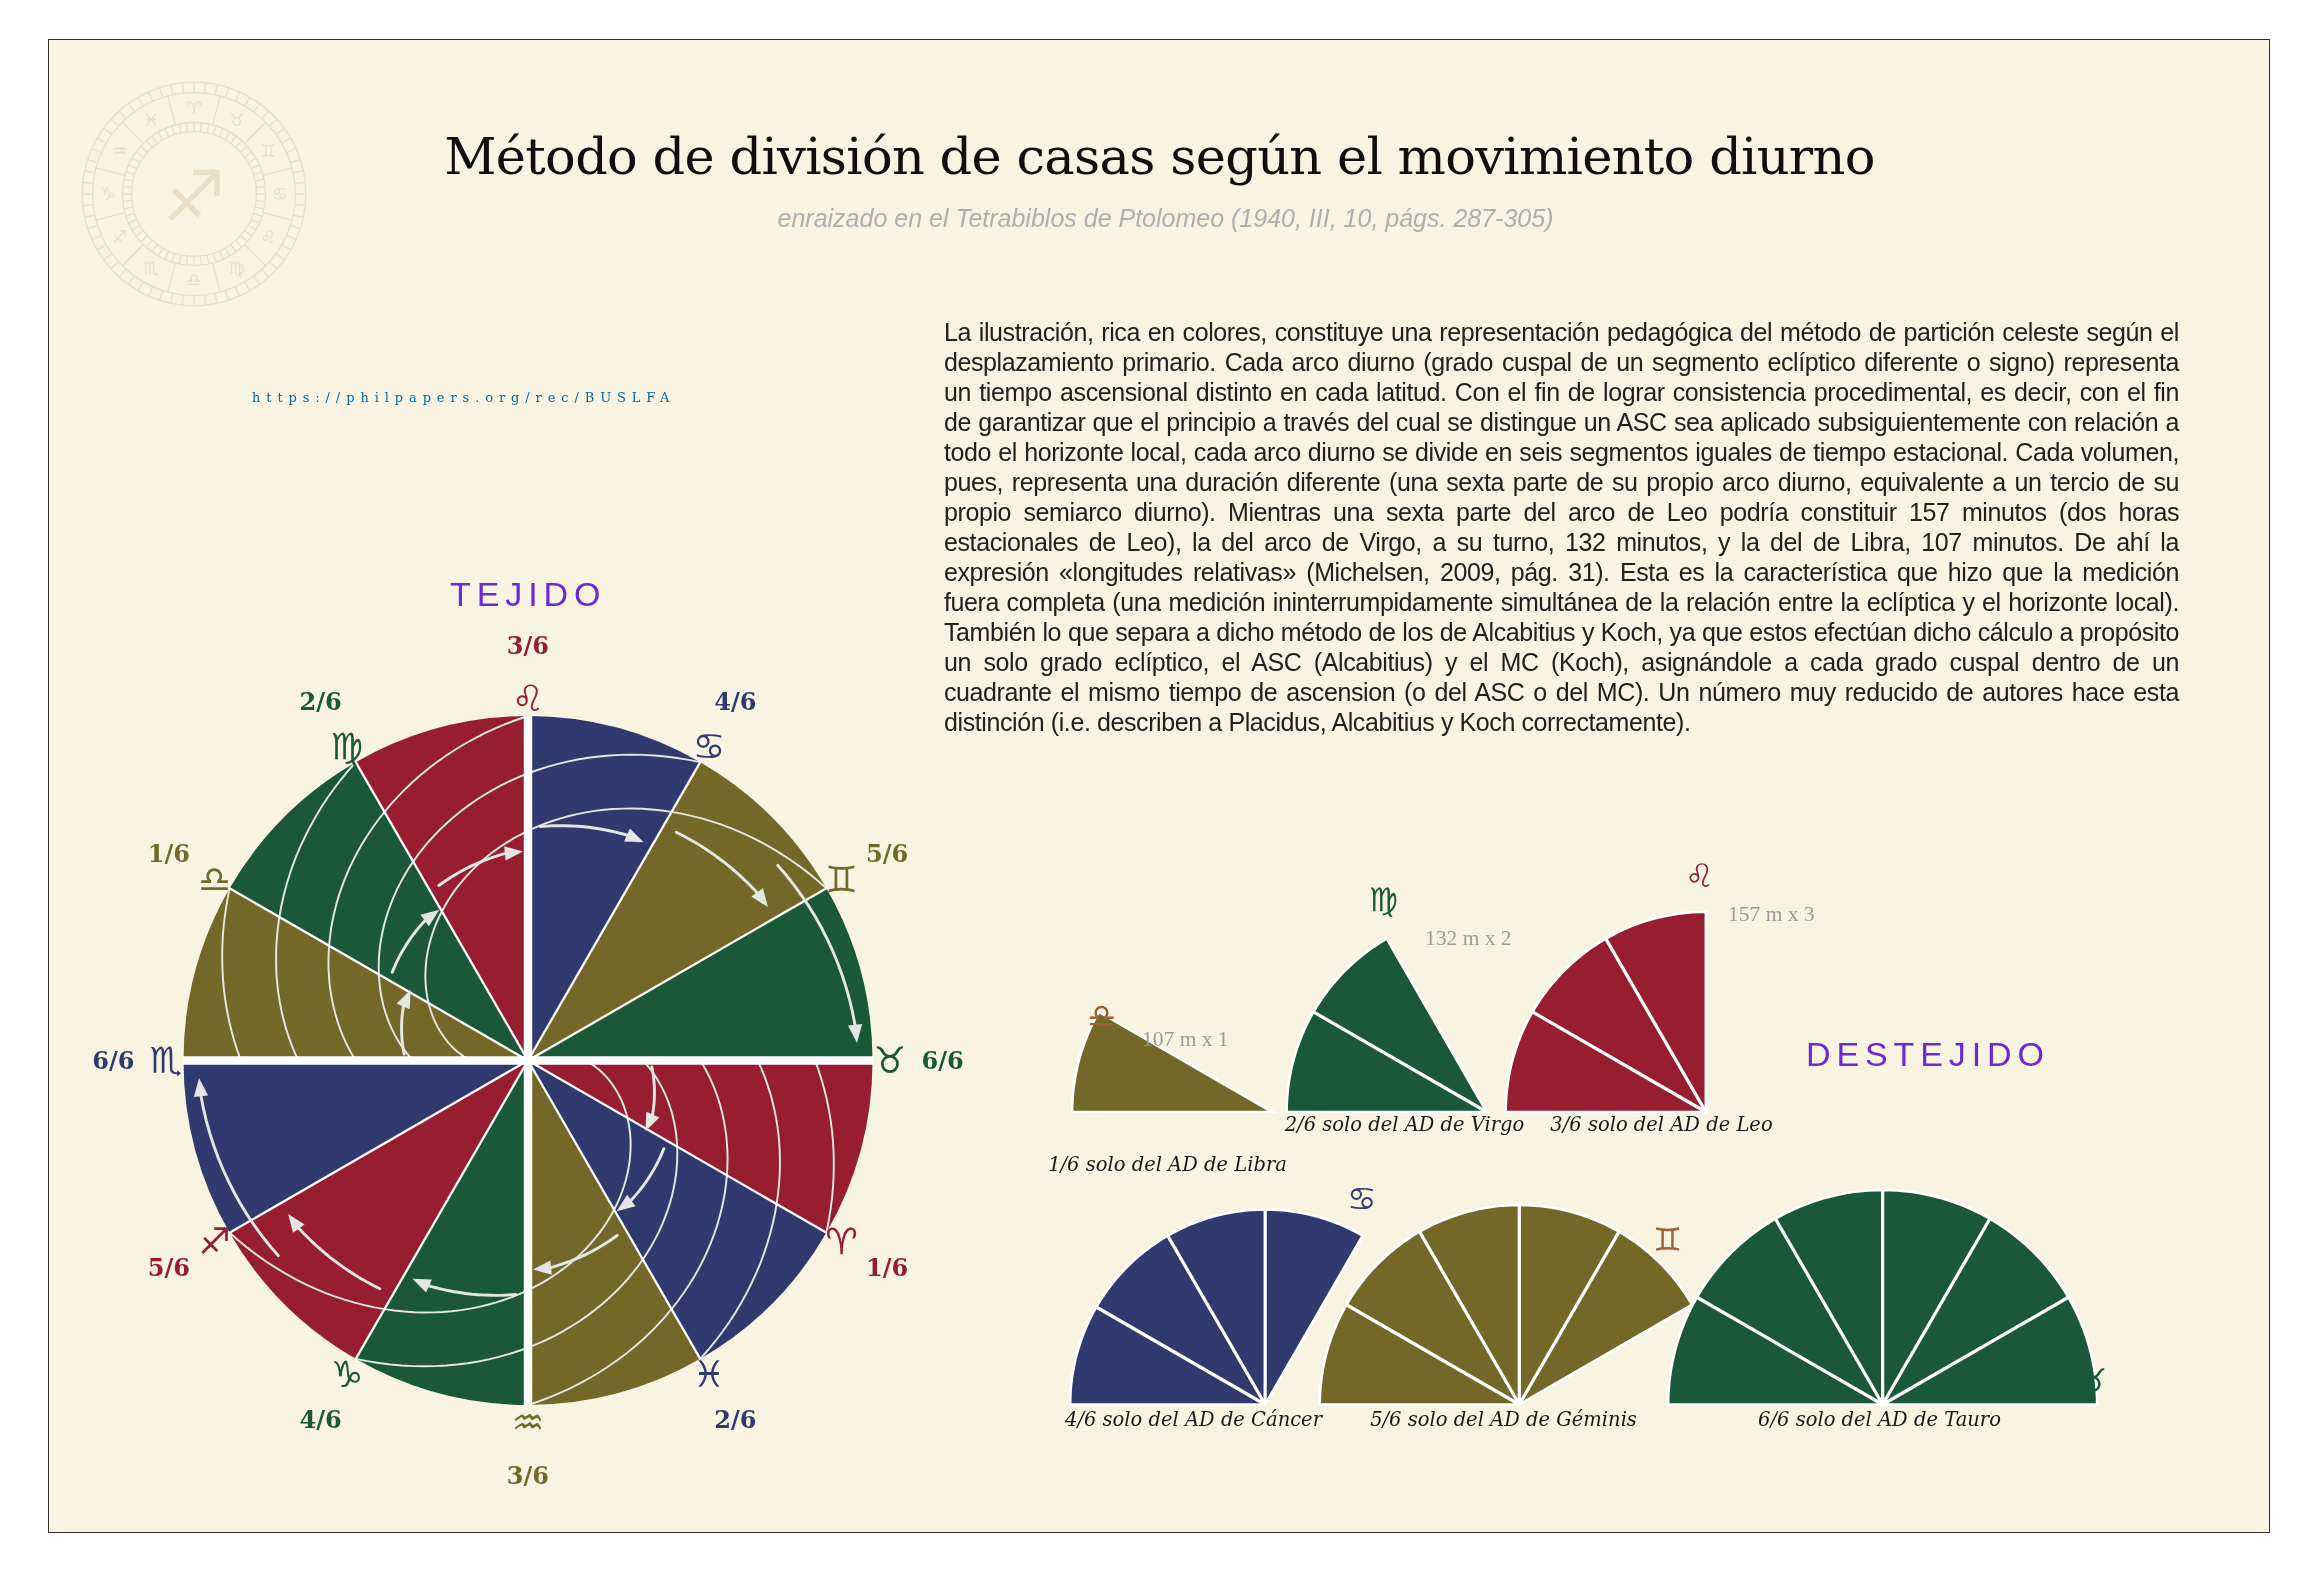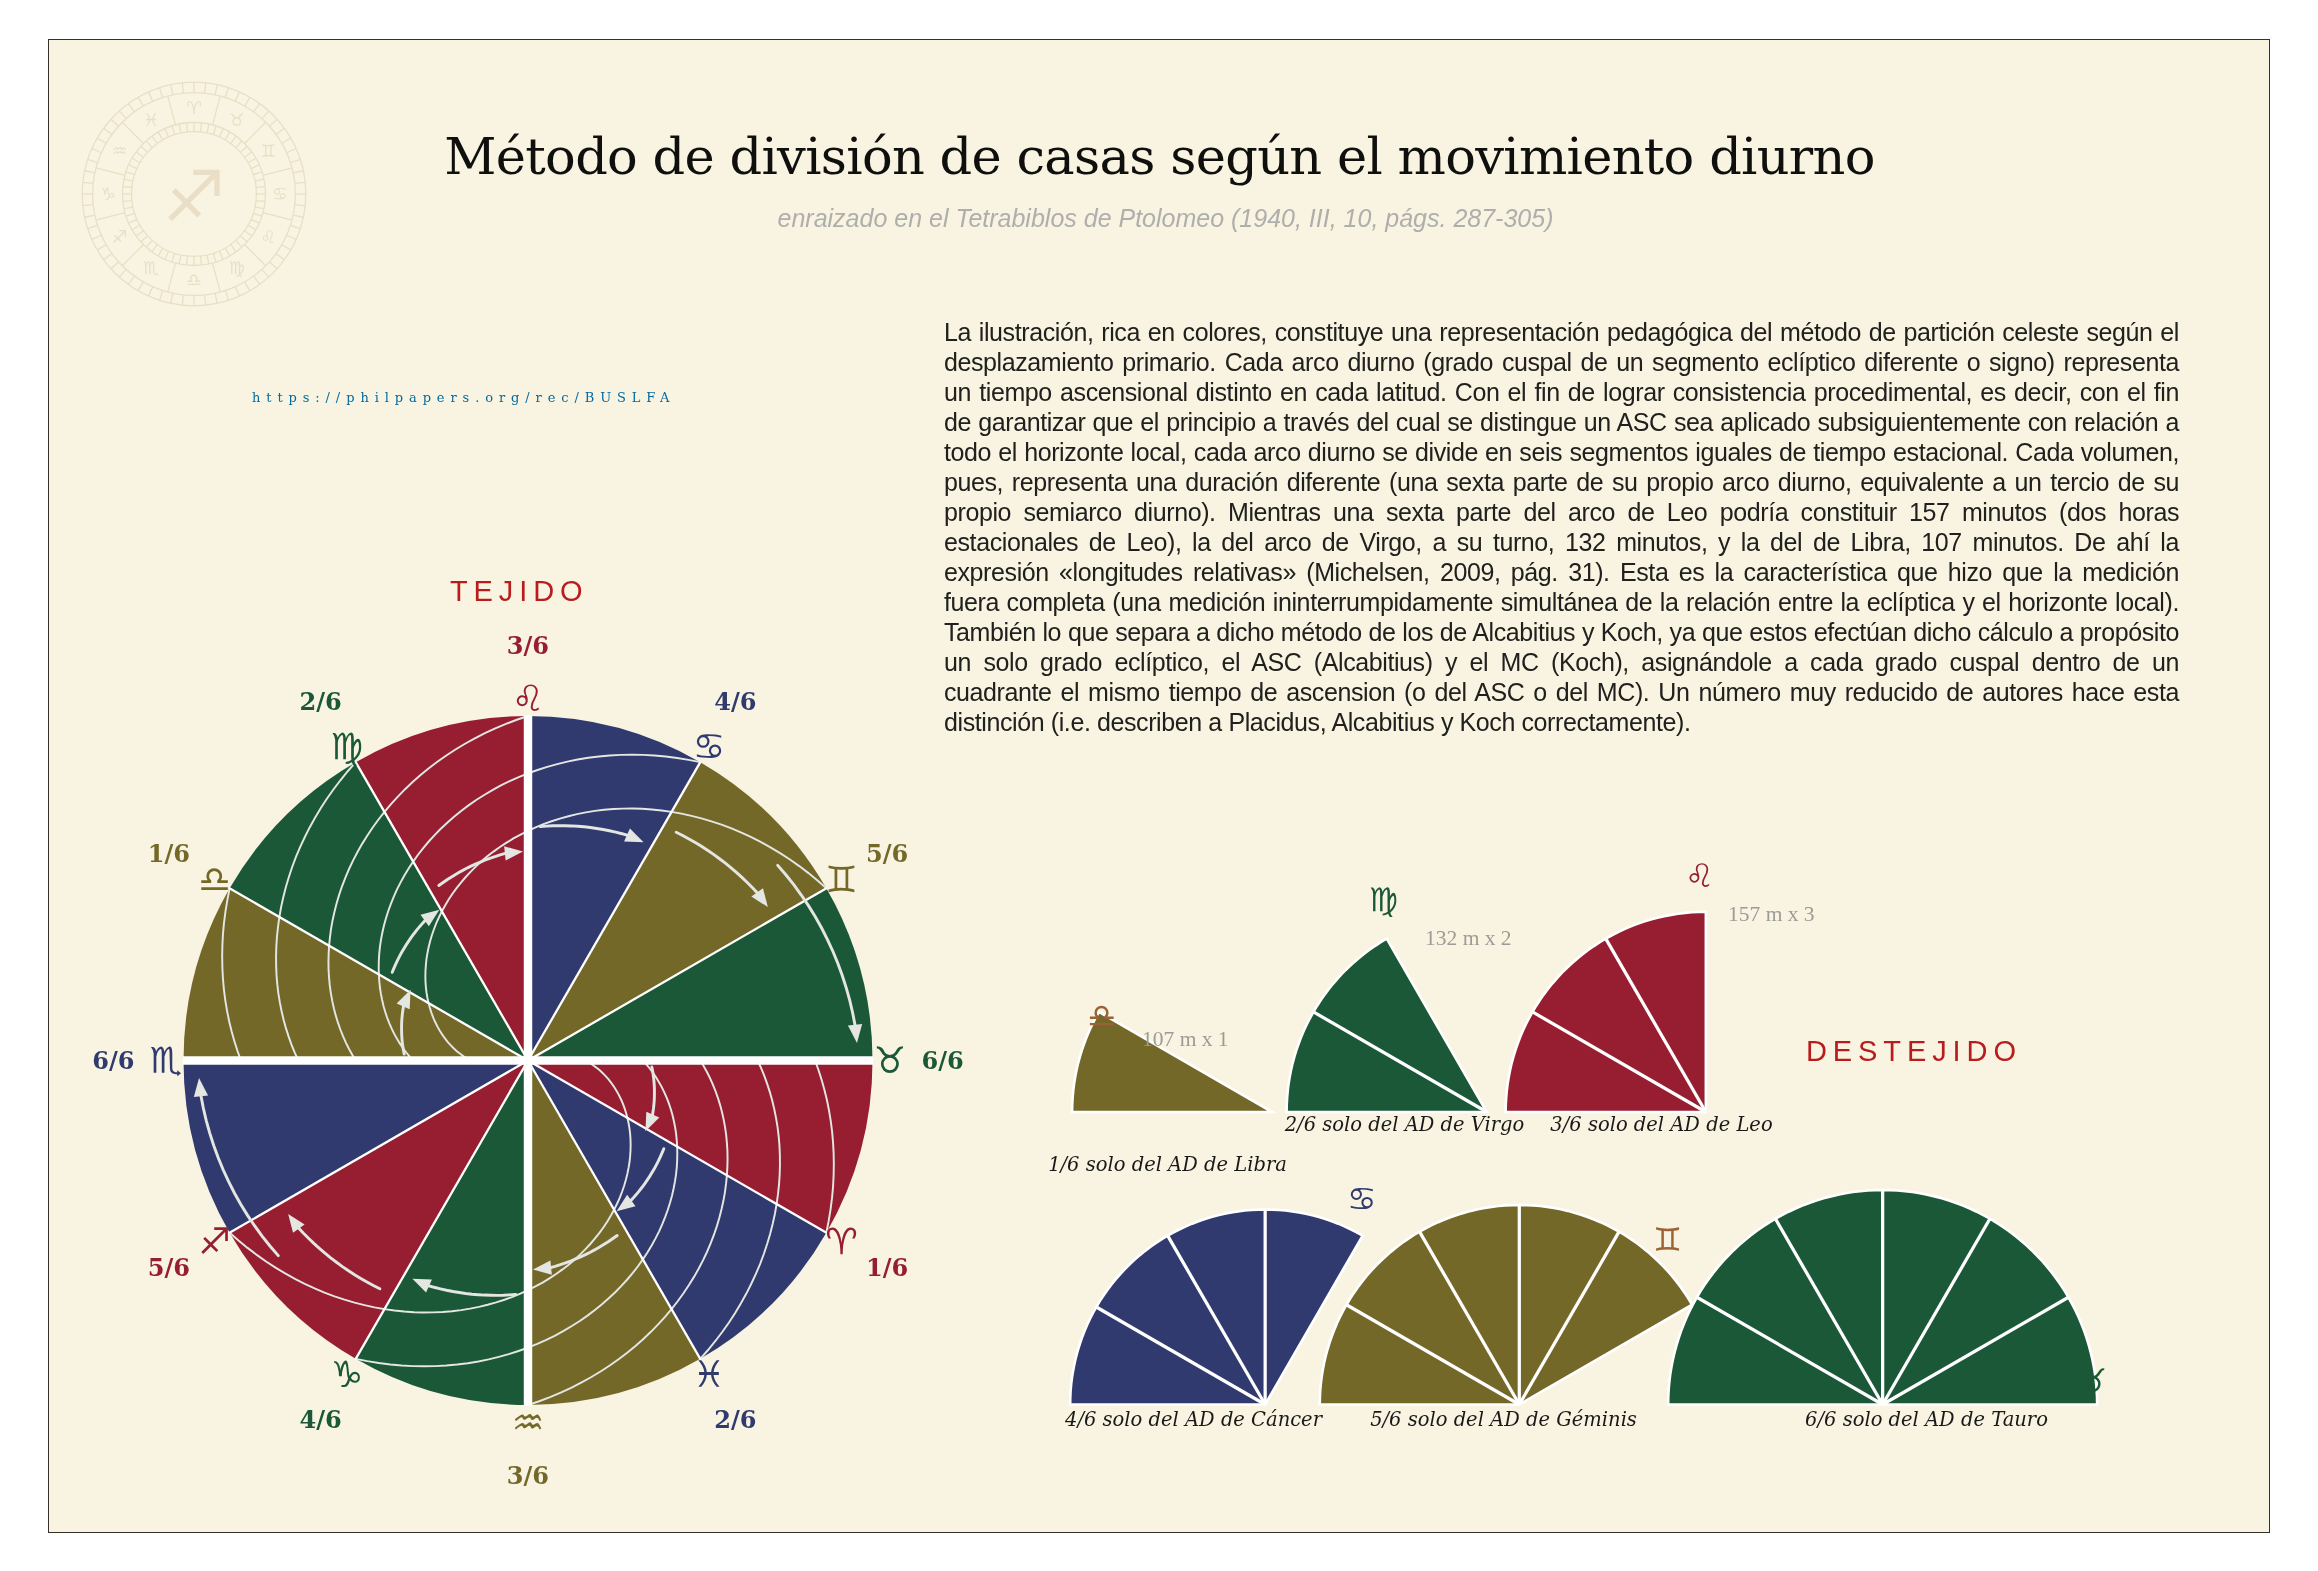--- a/index.html
+++ b/index.html
@@ -2,21 +2,21 @@
 <html lang="es" style="font-size:10.4px"><head>
 <meta charset="utf-8">
 <style>
   html,body{margin:0;padding:0;background:#ffffff;}
   body{width:2319px;height:1572px;position:relative;font-family:"Liberation Sans",sans-serif;overflow:hidden;}
   .panel{position:absolute;left:48px;top:39px;width:2220px;height:1492px;background:#f8f4e1;border:1.3px solid #34312b;}
   .abs{position:absolute;}
   .title{left:0;top:127px;width:100%;text-align:center;font-family:"DejaVu Serif","Liberation Serif",serif;font-weight:500;font-size:51px;letter-spacing:-0.7px;color:#0f0f0e;}
   .subtitle{left:0;top:204px;width:100%;text-align:center;font-family:"Liberation Sans",sans-serif;font-style:italic;font-size:25px;color:#aeaeac;padding-left:6px;}
   .url{left:252px;top:390px;font-family:"DejaVu Serif","Liberation Serif",serif;font-size:13px;letter-spacing:5.9px;color:#0369a1;}
-  .sectionLabel{font-family:"Liberation Sans",sans-serif;font-weight:300;font-size:29px;letter-spacing:5.9px;color:#b91c1c;}
+  .sectionLabel{font-family:"Liberation Sans",sans-serif;font-weight:300;font-size:34px;letter-spacing:5.9px;color:#6d28d9;}
   #tejidoLabel{left:450px;top:575px;}
   #destejidoLabel{left:1806px;top:1035px;}
   .paragraph{left:944px;top:317px;width:1235px;font-family:"Liberation Sans",sans-serif;font-size:25px;line-height:30px;letter-spacing:-0.4px;text-align:justify;color:#20201e;}
   svg{position:absolute;overflow:visible;}
   .fanCaption{font-family:"DejaVu Serif","Liberation Serif",serif;font-style:italic;font-size:19.5px;color:#191919;text-align:center;width:299px;}
   .fanGlyph{font-family:"DejaVu Sans",sans-serif;font-size:32.5px;line-height:32.5px;}
   .mLabel{font-family:"Liberation Serif","DejaVu Serif",serif;font-size:21.5px;color:#9b9b97;}
 </style>
 </head>
 <body>
@@ -319,15 +319,15 @@
     <div class="abs mLabel" style="left: 1425px; top: 926px;">132 m x 2</div>
     <div class="abs fanCaption" style="left: 1255px; top: 1113px;">2/6 solo del AD de Virgo</div>
     <div class="abs fanGlyph" style="left: 1685px; top: 860px; color: rgb(151, 30, 49);">♌</div>
     <div class="abs mLabel" style="left: 1728px; top: 902px;">157 m x 3</div>
     <div class="abs fanCaption" style="left: 1512px; top: 1113px;">3/6 solo del AD de Leo</div>
     <div class="abs fanGlyph" style="left: 1347px; top: 1183px; color: rgb(48, 58, 111);">♋</div>
     <div class="abs fanCaption" style="left: 1044px; top: 1408px;">4/6 solo del AD de Cáncer</div>
     <div class="abs fanGlyph" style="left: 1653px; top: 1224px; color: rgb(156, 97, 53);">♊</div>
     <div class="abs fanCaption" style="left: 1354px; top: 1408px;">5/6 solo del AD de Géminis</div>
     <div class="abs fanGlyph" style="left: 2078px; top: 1365px; color: rgb(27, 88, 56);">♉</div>
-    <div class="abs fanCaption" style="left: 1777px; top: 1408px; font-style: italic;">6/6 solo del AD de Tauro</div>
+    <div class="abs fanCaption" style="left: 1730px; top: 1408px; font-style: italic;">6/6 solo del AD de Tauro</div>
   </div>
 
 
 </body></html>

